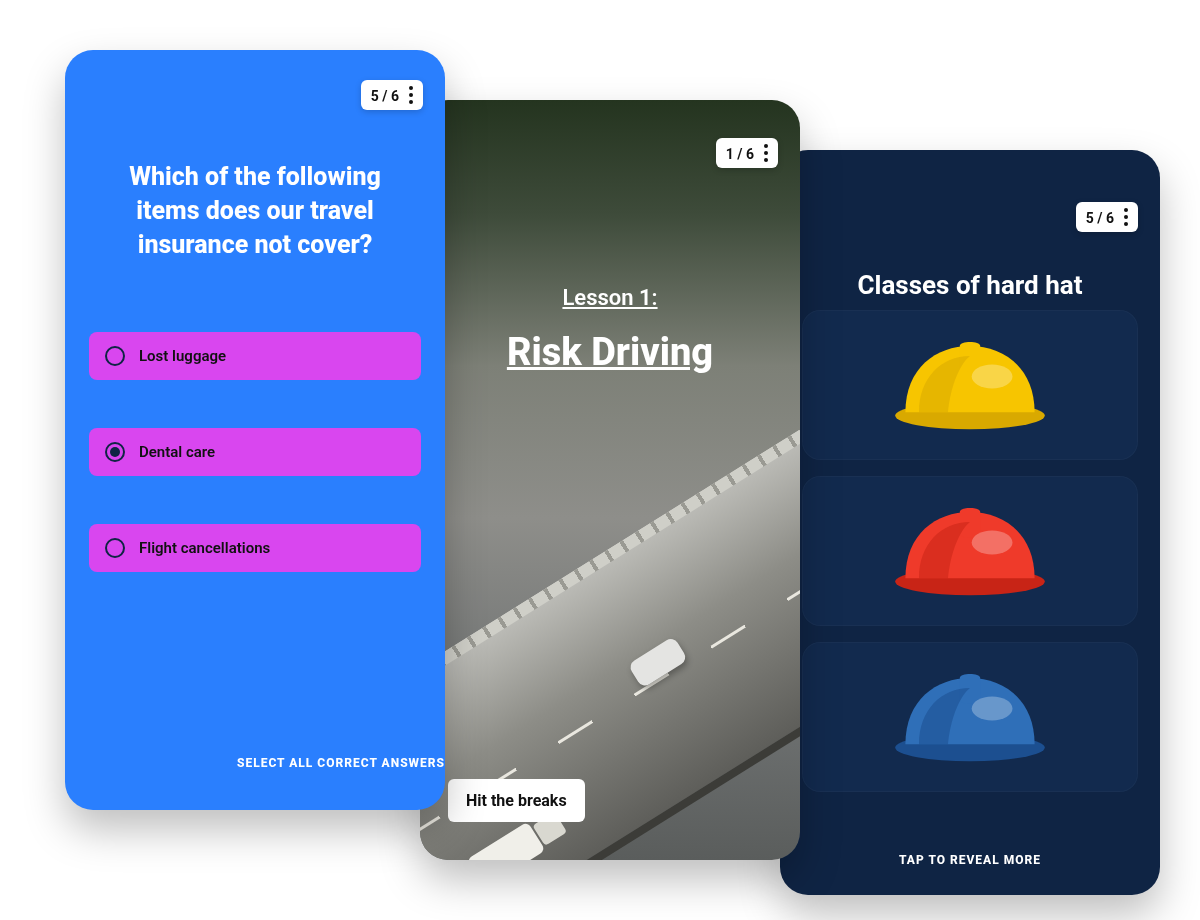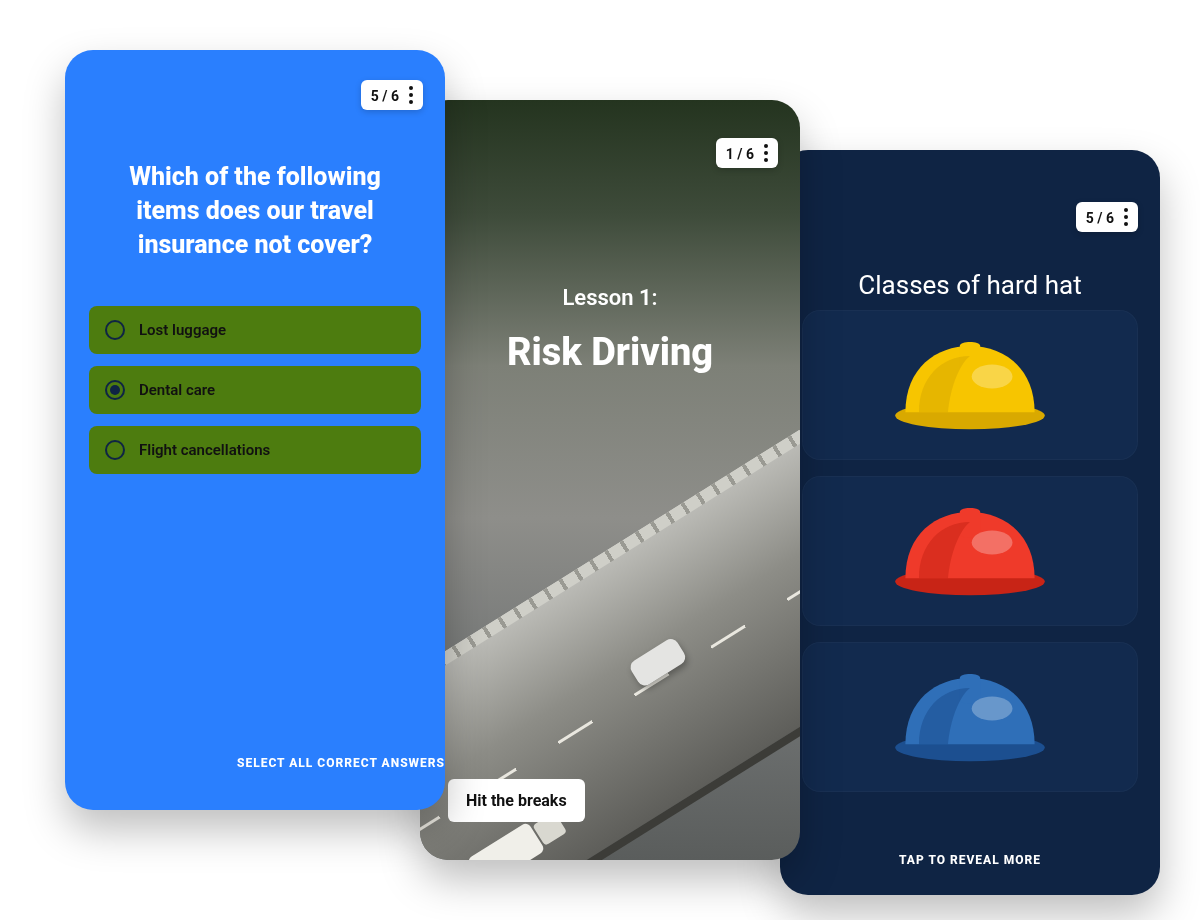--- a/index.html
+++ b/index.html
@@ -17,20 +17,21 @@
   
   .card1 {
     left: 65px; top: 50px; height: 760px;
     background: #2a7ffe; z-index: 3;
   }
   
   .card2 {
     left: 420px; top: 100px; height: 760px;
     background: #3a3f3a; z-index: 2;
     background: linear-gradient(180deg, #24341f 0%, #3e4b3a 15%, #7d8077 35%, #8e8e8a 55%, #6f7272 80%, #5a5d5c 100%);
+    text-decoration: underline;
   }
   
   .card3 {
     left: 780px; top: 150px; height: 745px;
     background: #0f2444; z-index: 1;
   }
   .pager {
     position: absolute;
     right: 22px;
     background: #fff;
@@ -49,40 +50,41 @@
   }
   .pager .dots span {
     width: 4px; height: 4px; border-radius: 50%; background: #111;
   }
   .card1 .pager { top: 30px; }
   .card2 .pager { top: 38px; }
   .card3 .pager { top: 52px; }
 
   
   .q-title {
-    margin: 110px 30px 40px 30px;
+    margin: 110px 30px 30px 30px;
     font-size: 25px;
     font-weight: 800;
     text-align: center;
     line-height: 1.35;
   }
   .options {
     display: flex; flex-direction: column; gap: 12px;
     margin: 5px 24px 0 24px;
   }
   .option {
-    background: #4d7c0f;
+    background: #d946ef;
     color: #111;
     border-radius: 8px;
     padding: 14px 16px;
     display: flex;
     align-items: center;
     gap: 14px;
     font-weight: 600;
     font-size: 15px;
+    margin-top: 36px;
   }
   .radio {
     width: 20px; height: 20px; border-radius: 50%;
     border: 2px solid #0f2444;
     display: flex; align-items: center; justify-content: center;
     flex-shrink: 0;
   }
   .radio.selected::after {
     content: ""; width: 10px; height: 10px; border-radius: 50%; background: #0f2444;
   }
@@ -152,21 +154,21 @@
   }
   .truck .cab {
     position: absolute; right: 0; top: 6px; width: 26px; height: 24px;
     background: #d9d8d0; border-radius: 4px;
   }
 
   
   .c3-title {
     margin: 120px 24px 10px 24px;
     font-size: 26px;
-    font-weight: 400;
+    font-weight: 700;
     text-align: center;
   }
   .hat-list {
     display: flex; flex-direction: column; gap: 16px;
     margin: 0 22px;
   }
   .hat {
     background: #122a4e;
     border-radius: 18px;
     height: 150px;

